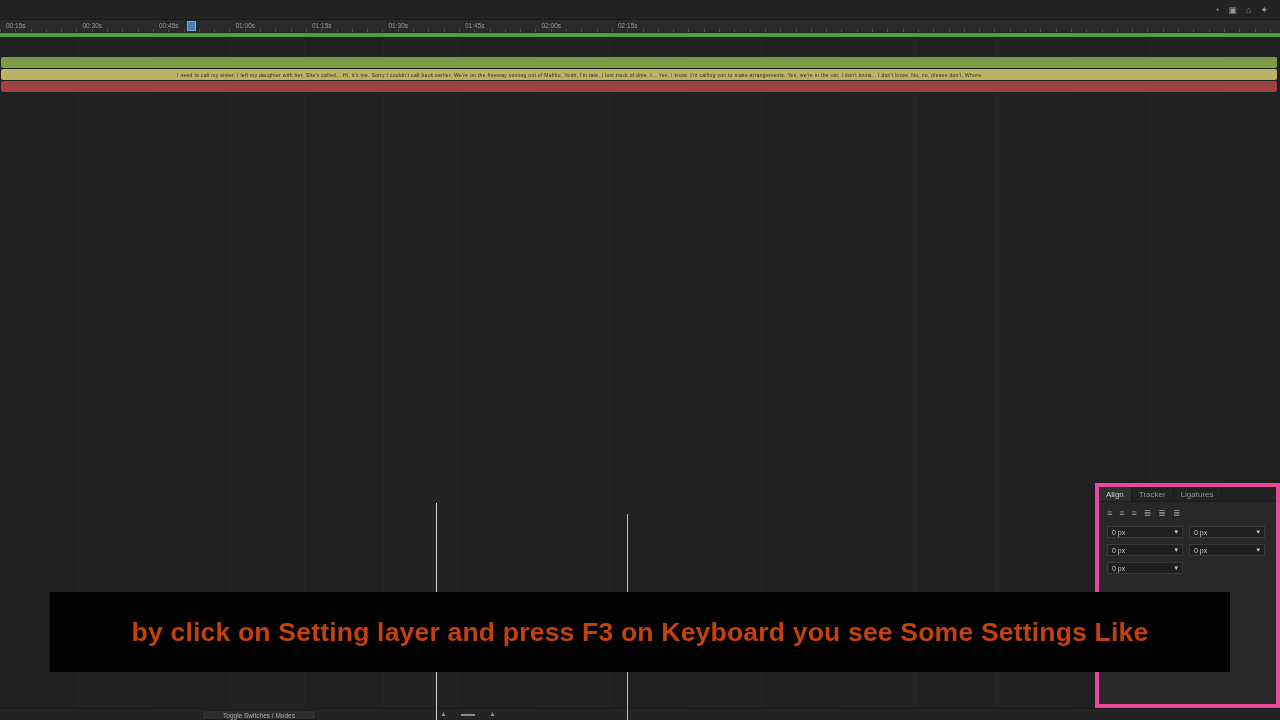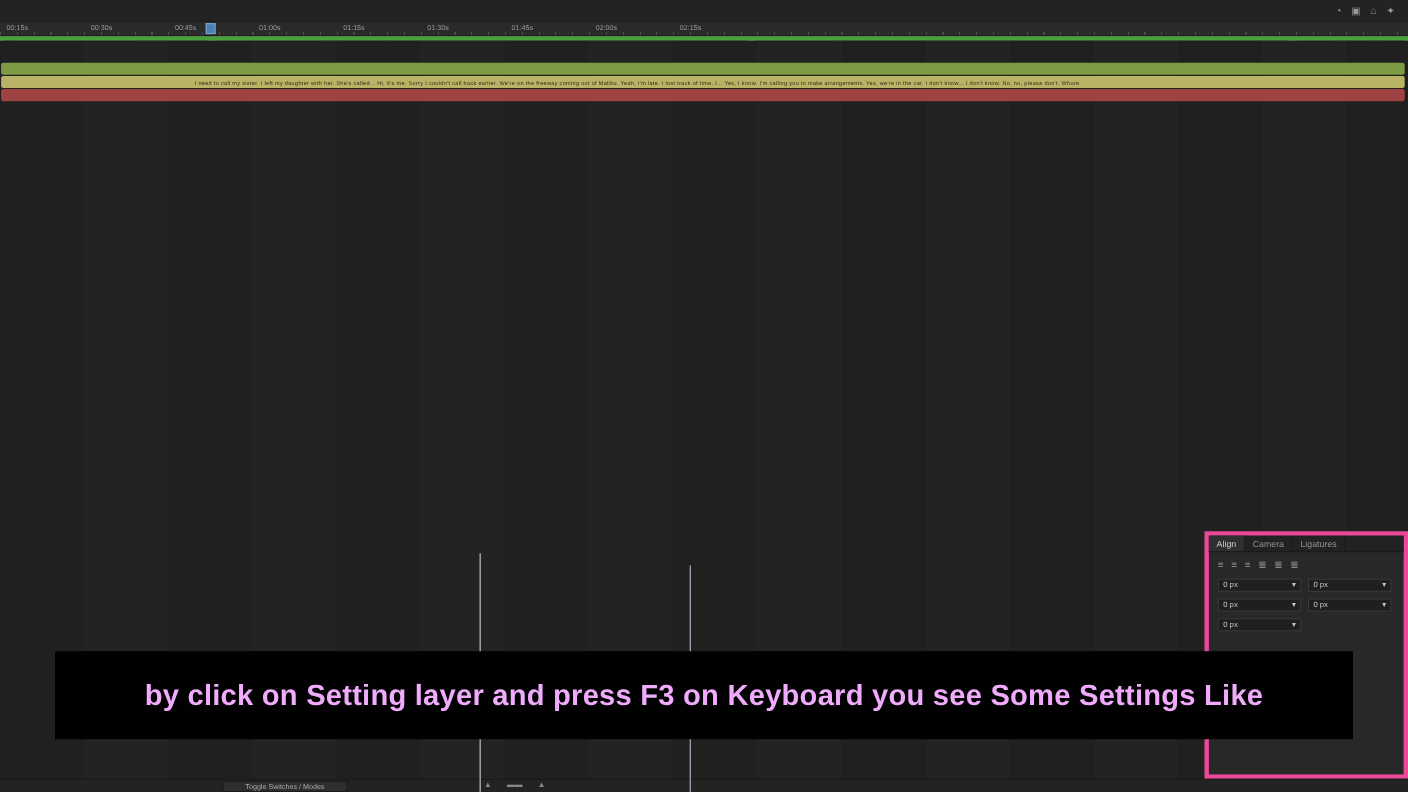--- a/index.html
+++ b/index.html
@@ -117,21 +117,21 @@
   .tl-bar span{font-size:5px;line-height:11px;color:#2c2c18;display:inline-block;padding-left:176px;letter-spacing:.3px}
   #cti-handle{position:absolute;left:187px;top:21px;width:9px;height:10px;background:#4a7fb5;border:1px solid #7aa6cc;z-index:2}
   #divider-line{position:absolute;left:436px;top:503px;width:1px;height:217px;background:#cdd2d6;z-index:6}
   #cti-line{position:absolute;left:627px;top:514px;width:1px;height:206px;background:#aebecb;z-index:6}
   
   .alicons{display:flex;gap:7px;padding:6px 8px;color:#9e9e9e;font-size:9px}
   #pvals{display:flex;flex-wrap:wrap;gap:6px;padding:2px 8px}
   #pvals .dd{flex:0 0 76px}
   
   #caption{position:absolute;left:50px;top:592px;width:1180px;height:80px;background:#010101;z-index:30;display:flex;flex-direction:column;align-items:center;justify-content:center}
-  .cap{font-size:26.5px;font-weight:bold;color:#f0abfc;letter-spacing:.2px;line-height:31px;white-space:nowrap}
+  .cap{font-size:26.5px;font-weight:bold;color:#c2410c;letter-spacing:.2px;line-height:31px;white-space:nowrap}
   #toggle-btn{position:absolute;left:202px;top:1px;width:114px;height:10px;background:#2e2e2e;border:1px solid #1a1a1a;border-radius:2px;font-size:6.5px;color:#a8a8a8;text-align:center;line-height:9px}
   #zoomctl{position:absolute;left:440px;top:1px;display:flex;gap:14px;color:#8a8a8a;font-size:7px}
 </style>
 </head>
 <body>
 
 <div id="menubar">
   <span class="appicon"></span>
   <span class="menu-item">Composition</span>
     <span class="menu-item">Layer</span>
@@ -660,21 +660,21 @@
         <div class="tl-bar" style="background: rgb(158, 66, 66);">
           <span></span>
         </div>
     </div>
   </div>
 </div>
 
 <div id="br-panel" class="panel">
   <div class="ptabs">
     <span class="ptab active">Align</span>
-    <span class="ptab">Camera</span>
+    <span class="ptab">Tracker</span>
     <span class="ptab">Ligatures</span>
   </div>
   <div class="alicons">
     <span>≡</span>
     <span>≡</span>
     <span>≡</span>
     <span>≣</span>
     <span>≣</span>
     <span>≣</span>
   </div>

